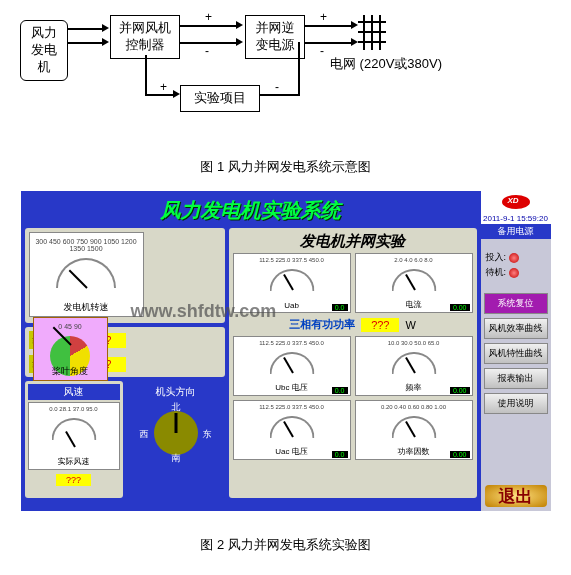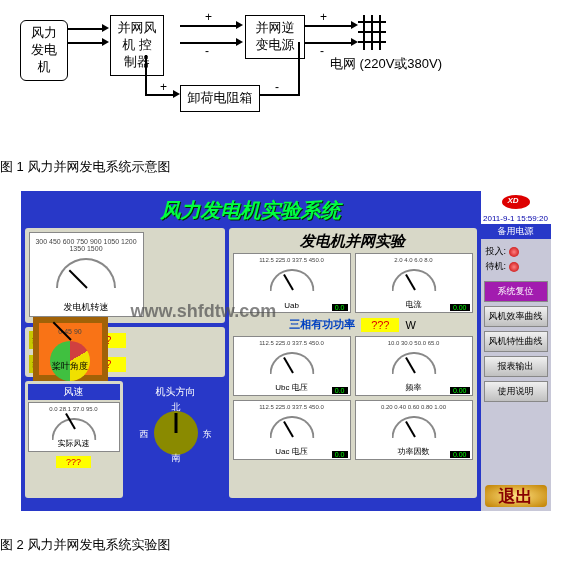--- a/index.html
+++ b/index.html
@@ -8,33 +8,33 @@
 
 .block-diagram { padding: 20px 40px 10px 60px; position: relative; height: 150px; }
 .bd-box { position: absolute; border: 1.5px solid #000; padding: 4px 6px; background: #fff; font-size: 13px; text-align: center; line-height: 1.3; }
 .bd-line { position: absolute; background: #000; }
 .bd-arrow { position: absolute; width: 0; height: 0; }
 .bd-arrow.right { border-top: 4px solid transparent; border-bottom: 4px solid transparent; border-left: 7px solid #000; }
 .bd-text { position: absolute; font-size: 12px; }
 .grid-symbol { position: absolute; }
 .grid-symbol div { position: absolute; background: #000; }
 
-.caption { text-align: left; font-size: 13px; padding: 8px 0 15px 0; }
+.caption { text-align: center; font-size: 13px; padding: 8px 0 15px 0; }
 
 
 .hmi { width: 530px; height: 320px; margin: 0 auto; background: #2838c8; position: relative; display: flex; }
 .hmi-main { flex: 1; padding: 4px; }
 .hmi-title { color: #00ff40; font-size: 20px; font-weight: bold; text-align: center; font-style: italic; padding: 2px 0 4px 0; text-shadow: 1px 1px 0 #003000; }
 .hmi-body { display: flex; height: 270px; gap: 4px; }
 .hmi-left { width: 200px; display: flex; flex-direction: column; gap: 4px; }
 .hmi-right { flex: 1; background: #d8d8c8; border-radius: 3px; padding: 4px; }
 
 .panel { background: #d8d8c8; border-radius: 3px; padding: 4px; }
 .big-gauge { width: 115px; height: 85px; background: #fff; border: 1px solid #888; position: relative; display: inline-block; vertical-align: top; }
-.small-gauge-box { width: 75px; height: 64px; background: #f97316; border: 6px solid #a16207; display: inline-block; vertical-align: top; margin-left: 4px; position: relative; }
+.small-gauge-box { width: 75px; height: 64px; background: #f0abfc; border: 1px solid #a16207; display: inline-block; vertical-align: top; margin-left: 4px; position: relative; }
 .gauge-label { position: absolute; bottom: 2px; width: 100%; text-align: center; font-size: 9px; }
 .gauge-arc { width: 60px; height: 30px; border: 2px solid #888; border-bottom: none; border-radius: 60px 60px 0 0; position: absolute; top: 25px; left: 50%; transform: translateX(-50%); }
 .gauge-needle { position: absolute; width: 2px; height: 25px; background: #000; bottom: 28px; left: 50%; transform-origin: bottom center; transform: rotate(-45deg); }
 .gauge-ticks { position: absolute; top: 5px; left: 0; width: 100%; text-align: center; font-size: 7px; color: #444; }
 
 .row-inputs { display: flex; align-items: center; gap: 4px; font-size: 10px; }
 .row-inputs .lbl { background: #c8c800; padding: 2px 4px; min-width: 48px; }
 .row-inputs .val { background: #ffff00; color: #d00; padding: 2px 8px; min-width: 45px; text-align: center; }
 .btn-grid { display: grid; grid-template-columns: 1fr 1fr; gap: 2px; margin-top: 3px; }
 .btn-grid button { font-size: 9px; padding: 2px 1px; background: #e0e0e0; border: 1px solid #888; }
@@ -58,43 +58,43 @@
 .mini-gauge .digital { position: absolute; bottom: 1px; right: 2px; background: #000; color: #0f0; font-size: 7px; padding: 0 3px; }
 .power-row { display: flex; align-items: center; justify-content: center; gap: 6px; margin: 4px 0; font-size: 11px; }
 .power-row .pv { background: #ffff00; color: #d00; padding: 1px 10px; }
 
 
 .hmi-side { width: 70px; background: #c8c8d8; display: flex; flex-direction: column; font-size: 10px; }
 .side-logo { height: 22px; background: #fff; display: flex; align-items: center; justify-content: center; }
 .side-time { font-size: 8px; text-align: center; background: #fff; color: #00a; padding: 1px; }
 .side-btn { background: linear-gradient(#f0f0f0, #c0c0c0); border: 1px solid #888; margin: 2px 3px; padding: 3px 2px; text-align: center; font-size: 9px; }
 .side-btn.red { background: #ff4040; color: #fff; }
-.side-section { margin: 2px 3px; padding: 2px; text-align: center; }
+.side-section { margin: 8px 3px; padding: 2px; text-align: center; }
 .side-hdr { background: #2838c8; color: #fff; text-align: center; padding: 1px; font-size: 9px; }
 .light-row { display: flex; align-items: center; gap: 3px; margin: 2px 0; font-size: 9px; }
 .light { width: 10px; height: 10px; border-radius: 50%; }
 .light.red { background: radial-gradient(#ff8080, #c00000); }
 .light.green { background: radial-gradient(#80ff80, #00a000); }
 .exit-btn { margin: auto 4px 4px 4px; height: 22px; background: radial-gradient(#ffe080, #c08000); border-radius: 4px; display: flex; align-items: center; justify-content: center; color: #800; font-weight: bold; font-size: 17px; font-family: Liberation Serif, serif; }
 
 .watermark { position: absolute; top: 110px; left: 110px; font-size: 18px; font-weight: bold; color: rgba(80,80,80,0.7); z-index: 100; pointer-events: none; }
 .logo-oval { width: 28px; height: 14px; background: #d00; border-radius: 50%; position: relative; }
 .logo-oval::after { content: "XD"; color: #fff; font-size: 8px; font-style: italic; position: absolute; top: 1px; left: 6px; font-weight: bold; }
 </style>
 </head>
 <body>
 
 <div class="block-diagram">
   <div class="bd-box" style="top:20px; left:20px; width:48px;border-radius:6px;">风力
 发电机</div>
-  <div class="bd-box" style="top:15px; left:110px; width:54px;">并网风机
+  <div class="bd-box" style="top:15px; left:110px; width:70px;">并网风机
 控制器</div>
   <div class="bd-box" style="top:15px; left:245px; width:60px;">并网逆
 变电源</div>
-  <div class="bd-box" style="top:85px; left:180px; width:80px; padding:4px 2px;">卸荷电阻箱</div>
+  <div class="bd-box" style="top:85px; left:180px; width:80px; padding:4px 2px;">实验项目</div>
 
   <div class="bd-line" style="top:28px; left:68px; width:36px; height:1.5px;"></div>
   <div class="bd-arrow right" style="top:24px; left:102px;"></div>
   <div class="bd-line" style="top:42px; left:68px; width:36px; height:1.5px;"></div>
   <div class="bd-arrow right" style="top:38px; left:102px;"></div>
 
   <div class="bd-line" style="top:25px; left:180px; width:58px; height:1.5px;"></div>
   <div class="bd-arrow right" style="top:21px; left:236px;"></div>
   <div class="bd-text" style="top:10px; left:205px;">+</div>
   <div class="bd-line" style="top:42px; left:180px; width:58px; height:1.5px;"></div>
@@ -162,21 +162,21 @@
                 <span class="lbl">给定风向</span>
                 <span class="val">???</span>
               </div>
             </div>
           </div>
         </div>
 
         <div class="bottom-panel" style="flex:1;justify-content:center;">
           <div class="wind-box">
             <div class="wind-title">风速</div>
-            <div class="mini-gauge" style="height:50px; margin-top:2px;">
+            <div class="mini-gauge" style="height:68px; margin-top:2px;">
               <div class="gauge-ticks">0.0 28.1 37.0 95.0</div>
               <div class="gauge-arc"></div>
               <div class="gauge-needle"></div>
               <div class="gauge-label">实际风速</div>
             </div>
             <div style="text-align:center; margin-top:2px;"><span style="background:#ffff00; color:#d00; padding:1px 10px; font-size:9px;">???</span></div>
           </div>
           <div class="wind-box" style="background:#2838c8;">
             <div class="wind-title">机头方向</div>
             <div class="compass">

